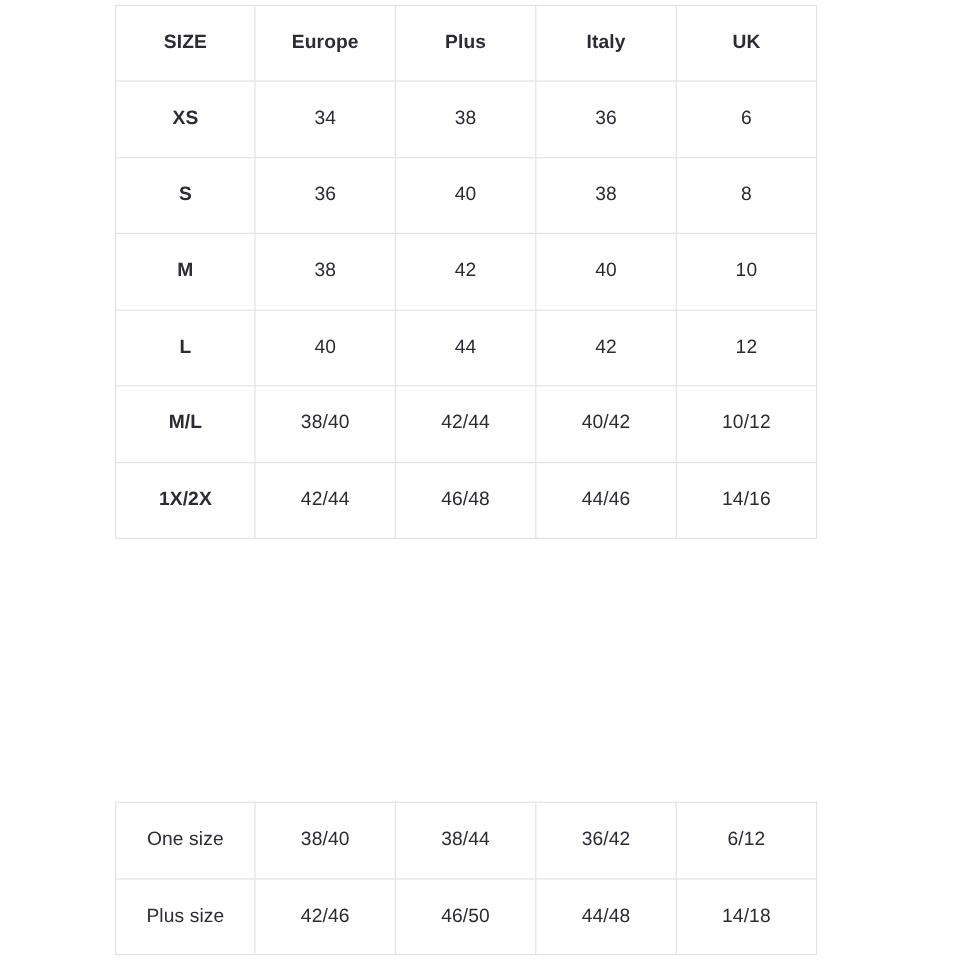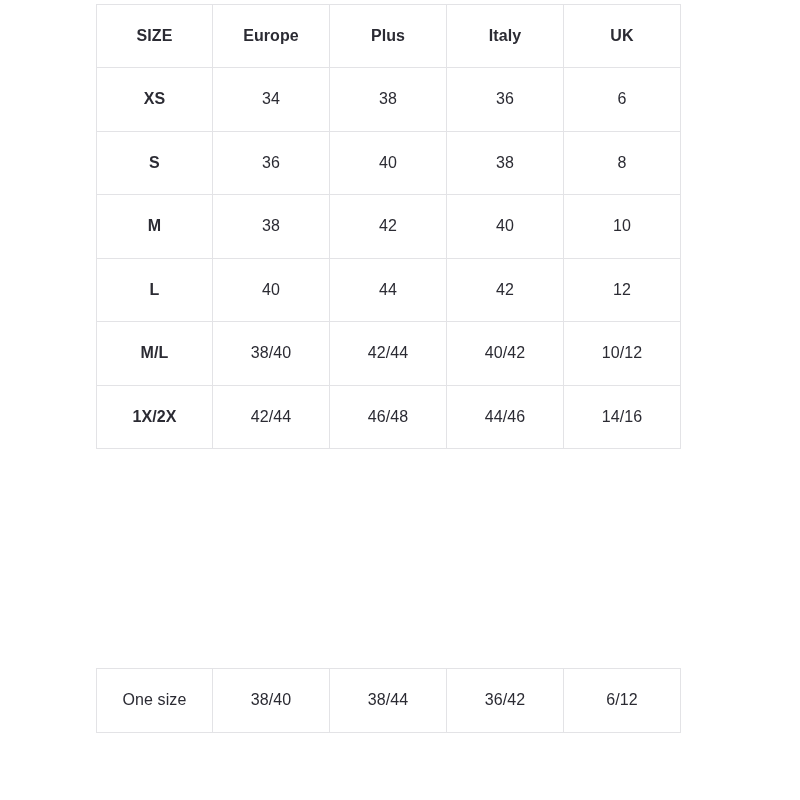--- a/index.html
+++ b/index.html
@@ -145,16 +145,23 @@
         <col class="c4">
     </colgroup>
     <tbody>
       <tr>
         <td class="rowhead">One size</td>
         <td>38/40</td>
         <td>38/44</td>
         <td>36/42</td>
         <td>6/12</td>
       </tr>
+      <tr>
+        <td class="rowhead">Plus size</td>
+        <td>42/46</td>
+        <td>46/50</td>
+        <td>44/48</td>
+        <td>14/18</td>
+      </tr>
     </tbody>
   </table>
 
 </div>
 
 </body></html>

